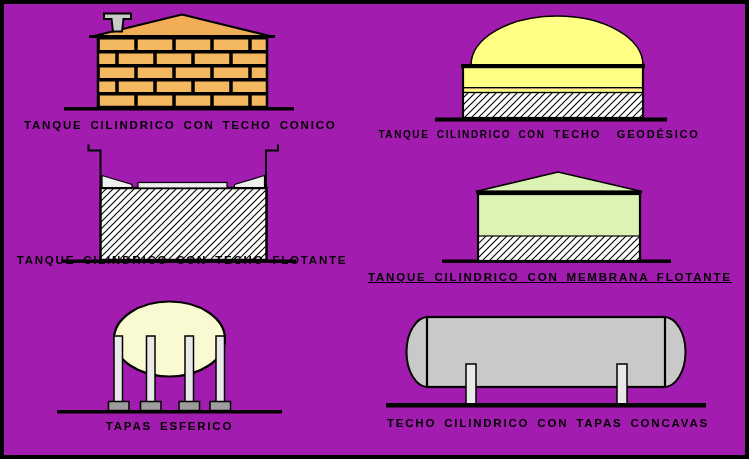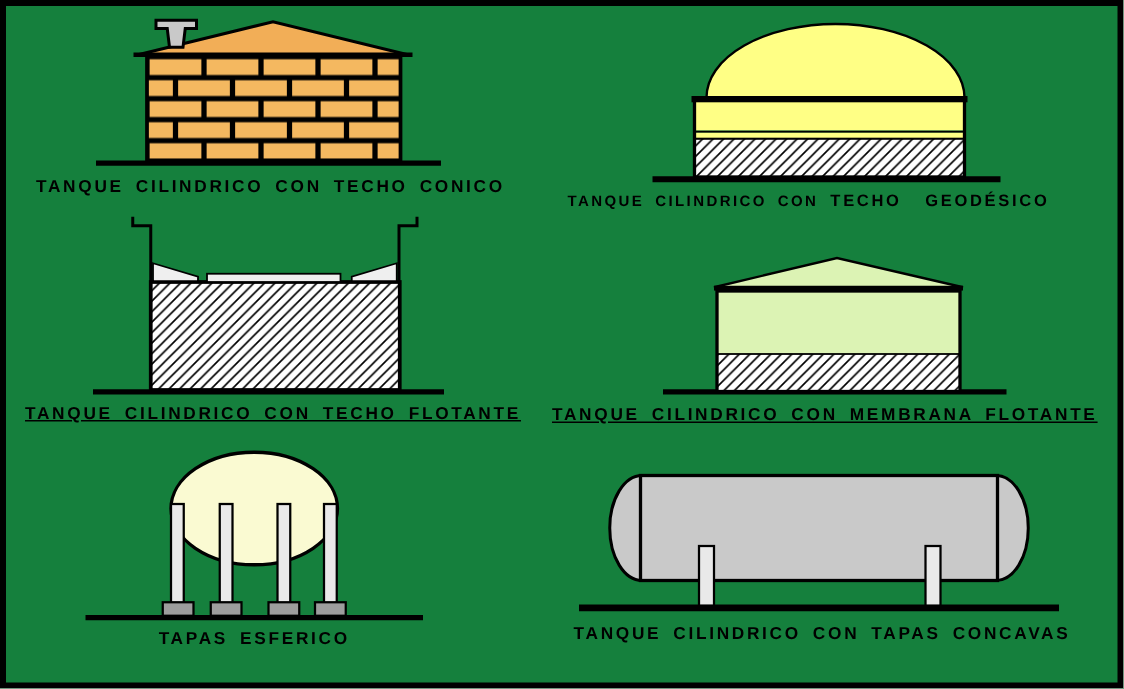--- a/index.html
+++ b/index.html
@@ -1,21 +1,21 @@
 <!DOCTYPE html>
 <html><head>
 <meta charset="utf-8">
 <style>
   html,body{margin:0;padding:0;background:#fff;}
   .canvas{
     position:relative;
     width:749px;height:459px;
     box-sizing:border-box;
     border:4px solid #000;
-    background:#15803d;
+    background:#a21caf;
     font-family:"Liberation Sans", sans-serif;
     overflow:hidden;
   }
   .canvas svg{position:absolute;left:0;top:0;}
   .lbl{
     position:absolute;
     text-align:center;
     font-weight:bold;
     font-size:11.5px;
     letter-spacing:1.8px;
@@ -110,21 +110,21 @@
     </g>
   </svg>
 
   <div class="lbl" style="left:20px;top:115px;width:310px;">TANQUE CILINDRICO CON TECHO CONICO</div>
 
   <div class="lbl" style="left:360px;top:124px;width:350px;">
     <span class="lbl-sm">TANQUE CILINDRICO CON</span>
     <span class="lbl-lg">TECHO  GEODÉSICO</span>
   </div>
 
-  <div class="lbl" style="left:2px;top:266px;width:352px;text-decoration:underline;">TANQUE CILINDRICO CON TECHO FLOTANTE</div>
+  <div class="lbl" style="left:2px;top:250px;width:352px;">TANQUE CILINDRICO CON TECHO FLOTANTE</div>
 
   <div class="lbl" style="left:364px;top:267px;width:348px;text-decoration:underline;">TANQUE CILINDRICO CON MEMBRANA FLOTANTE</div>
 
   <div class="lbl" style="left:58px;top:416px;width:215px;">TAPAS ESFERICO</div>
 
-  <div class="lbl" style="left:378px;top:413px;width:332px;">TANQUE CILINDRICO CON TAPAS CONCAVAS</div>
+  <div class="lbl" style="left:378px;top:413px;width:332px;">TECHO CILINDRICO CON TAPAS CONCAVAS</div>
 
 </div>
 
 </body></html>

